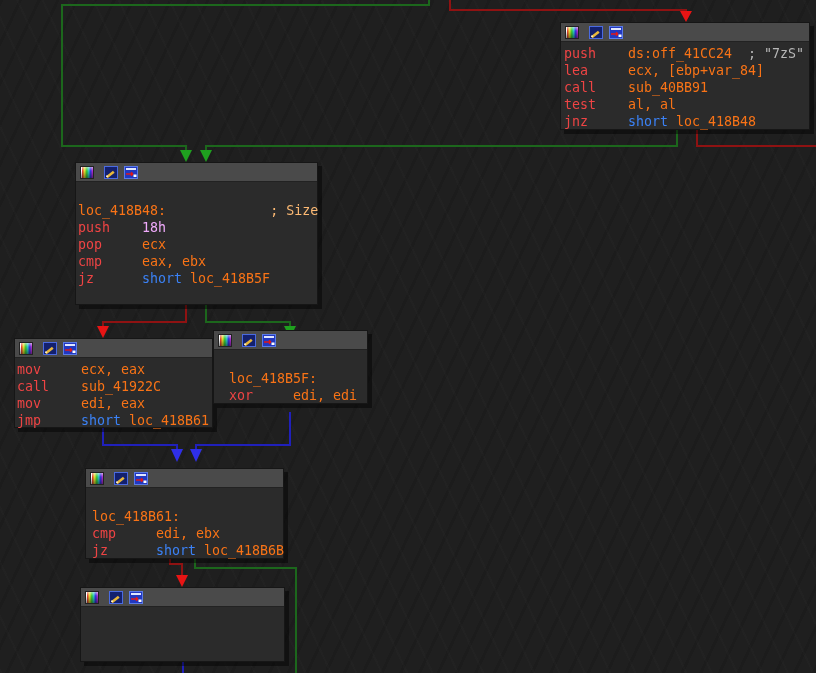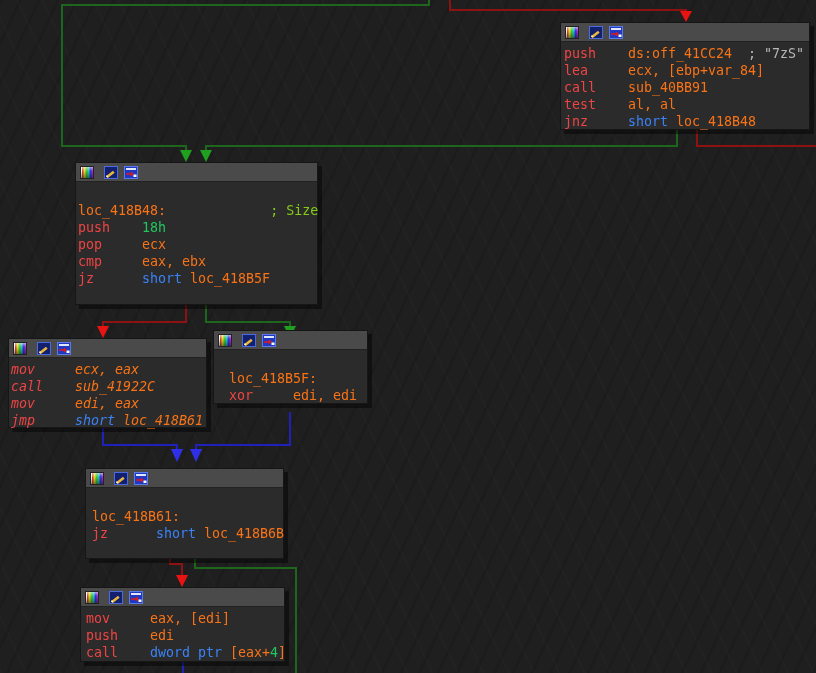--- a/index.html
+++ b/index.html
@@ -30,27 +30,27 @@
     border:1px solid #222;box-sizing:border-box;
   }
   .icon-svg{margin-left:10px;}
   .icon-svg2{margin-left:6px;}
   .block-body{padding-top:3px;}
   .row{height:17px;line-height:17px;white-space:pre;font-size:13.3px;}
   .seg{color:#c8c8c8;}
   .seg.mn{display:inline-block;width:64px;color:#ef4444;}
   .seg.op{color:#f97316;}
   .seg.pink{color:#3b82f6;}
-  .seg.num{color:#22c55e;text-align:center;}
-  .seg.cmt{color:#84cc16;}
+  .seg.num{color:#f0abfc;text-align:center;}
+  .seg.cmt{color:#fdba74;}
   .seg.gray{color:#b8b8b8;}
   
   #block-a{left:560px;top:22px;width:250px;height:108px;}
   #block-b{left:75px;top:162px;width:243px;height:143px;}
-  #block-c{left:8px;top:338px;width:199px;height:90px;font-style:italic;}
+  #block-c{left:14px;top:338px;width:199px;height:90px;}
   #block-d{left:213px;top:330px;width:155px;height:74px;}
   #block-e{left:85px;top:468px;width:199px;height:91px;}
   #block-f{left:80px;top:587px;width:205px;height:75px;}
   #block-a .block-body{padding-left:3px;}
   #block-b .block-body{padding-left:2px;}
   #block-c .block-body{padding-left:2px;}
   #block-d .block-body{padding-left:15px;}
   #block-e .block-body{padding-left:6px;}
   #block-f .block-body{padding-left:5px;}
 </style>
@@ -197,39 +197,35 @@
       <svg class="hicon icon-svg2" viewBox="0 0 14 13">
         <rect x="0.5" y="0.5" width="13" height="12" fill="#2238c0" stroke="#5a7ae8"></rect>
         <rect x="2" y="2" width="10" height="2" fill="#dfe6ff"></rect>
         <path d="M2,8 L9,8 M9,8 L7,6.3 M9,8 L7,9.7" stroke="#e01818" stroke-width="1.4" fill="none"></path>
         <rect x="9.5" y="8.5" width="3" height="2.5" fill="#ffffff"></rect>
       </svg>
     </div>
     <div class="block-body">
         <div class="row">&nbsp;</div>
         <div class="row"><span class="seg op">loc_418B61:</span></div>
+        <div class="row"><span class="seg mn">cmp</span><span class="seg op">edi, ebx</span></div>
         <div class="row"><span class="seg mn">jz</span><span class="seg pink">short </span><span class="seg op">loc_418B6B</span></div>
       </div>
   </div>
 
   <div class="block" id="block-f">
     <div class="block-header">
       <div class="hicon icon-palette"></div>
       <svg class="hicon icon-svg" viewBox="0 0 14 13">
         <rect x="0.5" y="0.5" width="13" height="12" fill="#13206e" stroke="#4a6ae0"></rect>
         <rect x="2" y="7.5" width="9" height="2.6" fill="#e8b83a" transform="rotate(-38 6 9)"></rect>
         <polygon points="2,11 4.4,10.4 2.8,8.9" fill="#ffffff"></polygon>
       </svg>
       <svg class="hicon icon-svg2" viewBox="0 0 14 13">
         <rect x="0.5" y="0.5" width="13" height="12" fill="#2238c0" stroke="#5a7ae8"></rect>
         <rect x="2" y="2" width="10" height="2" fill="#dfe6ff"></rect>
         <path d="M2,8 L9,8 M9,8 L7,6.3 M9,8 L7,9.7" stroke="#e01818" stroke-width="1.4" fill="none"></path>
         <rect x="9.5" y="8.5" width="3" height="2.5" fill="#ffffff"></rect>
       </svg>
     </div>
-    <div class="block-body">
-        <div class="row"><span class="seg mn">mov</span><span class="seg op">eax, [edi]</span></div>
-        <div class="row"><span class="seg mn">push</span><span class="seg op">edi</span></div>
-        <div class="row"><span class="seg mn">call</span><span class="seg pink">dword ptr </span><span class="seg op">[eax+</span><span class="seg num">4</span><span class="seg op">]</span></div>
-      </div>
   </div>
 
 </div>
 
 </body></html>

